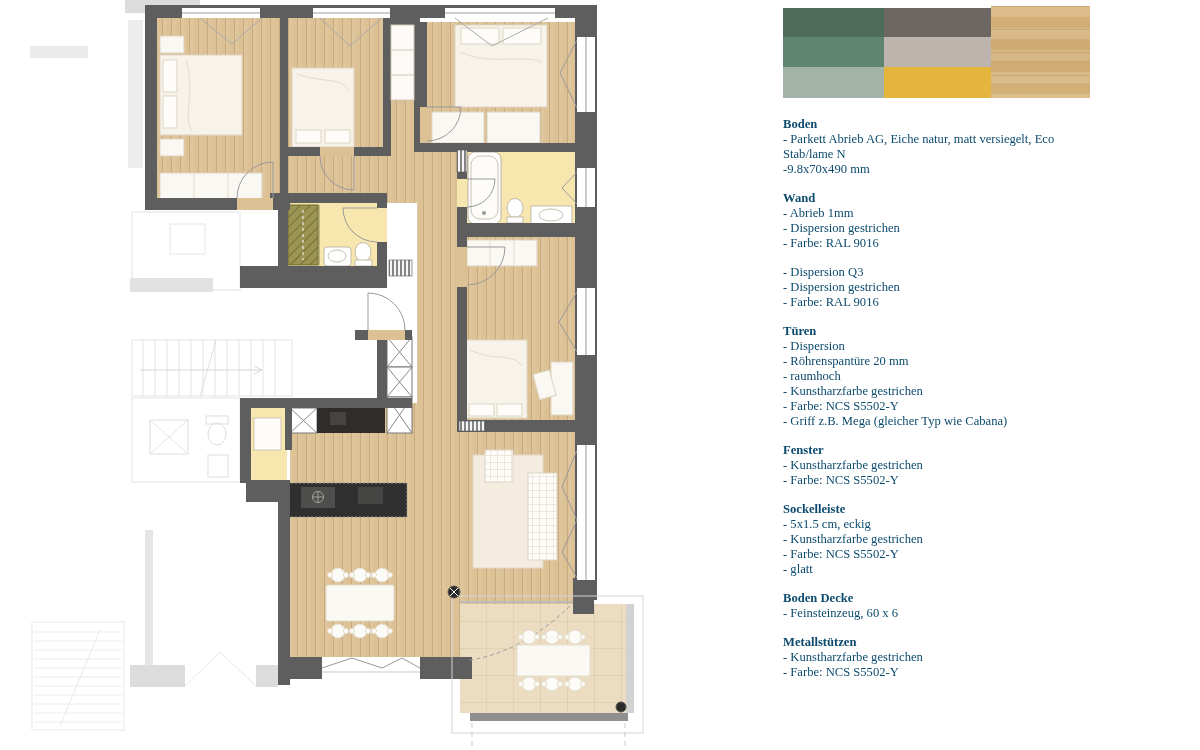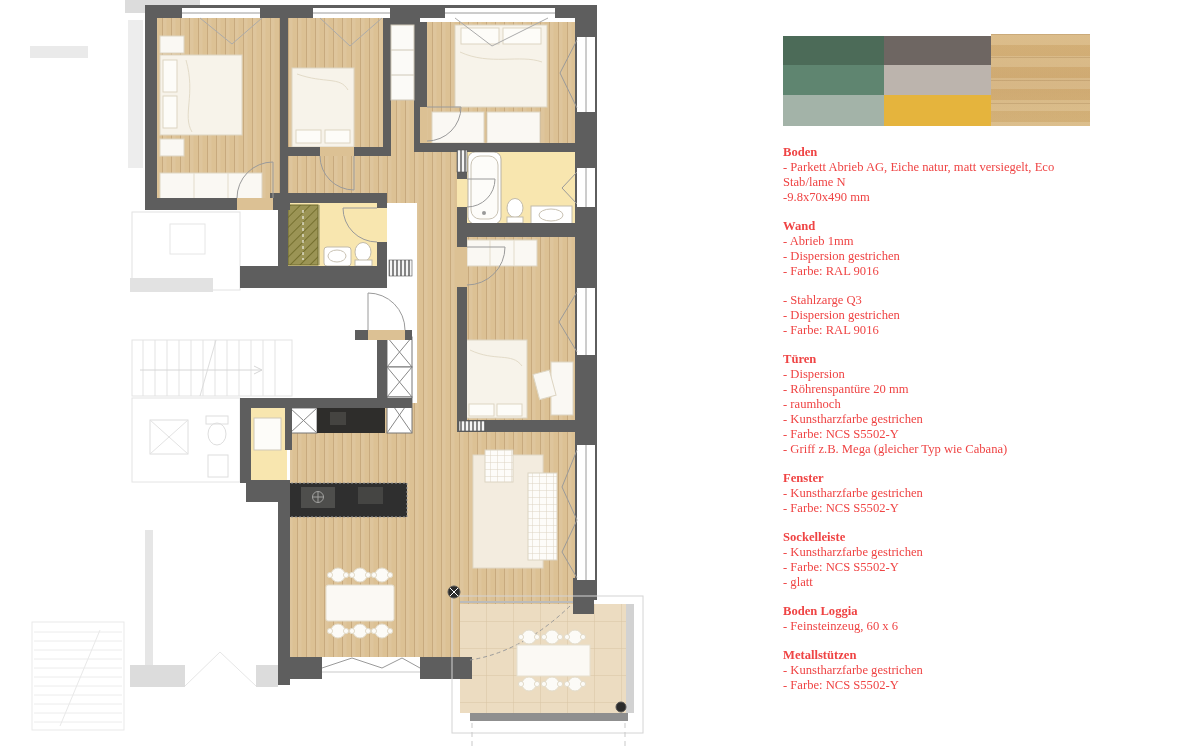--- a/index.html
+++ b/index.html
@@ -1,20 +1,20 @@
 <!DOCTYPE html>
 <html><head>
 <meta charset="utf-8">
 <style>
   html,body{margin:0;padding:0;background:#ffffff;}
   #stage{position:relative;width:1200px;height:750px;background:#ffffff;overflow:hidden;
          font-family:"Liberation Serif", serif;}
   #plan-wrap{position:absolute;left:0;top:0;width:660px;height:750px;}
   
-  #panel{position:absolute;left:783px;top:36px;width:308px;color:#ef4444;}
+  #panel{position:absolute;left:783px;top:8px;width:308px;color:#0c4a6e;}
   #swatches{position:relative;height:90px;margin-bottom:19px;}
   .sw{position:absolute;}
   .sw-wood{position:absolute;left:208px;top:-2px;width:99px;height:92px;
      background:
        repeating-linear-gradient(180deg, rgba(122,84,40,.18) 0px, rgba(122,84,40,.18) 1px, transparent 1px, transparent 23px),
        repeating-linear-gradient(180deg, rgba(255,255,255,.10) 0 11px, rgba(170,120,60,.10) 11px 22px),
        linear-gradient(180deg,#d8b67e,#d3af78 55%,#d8b880);}
   #specs{font-size:12.6px;line-height:15px;}
   .sec{margin-bottom:14px;}
   .sec-title{font-weight:bold;}
@@ -346,46 +346,47 @@
         <div class="sec-item">- Parkett Abrieb AG, Eiche natur, matt versiegelt, Eco Stab/lame N</div>
         <div class="sec-item">-9.8x70x490 mm</div>
       </div>
       <div class="sec">
         <div class="sec-title">Wand</div>
         <div class="sec-item">- Abrieb 1mm</div>
         <div class="sec-item">- Dispersion gestrichen</div>
         <div class="sec-item">- Farbe: RAL 9016</div>
       </div>
       <div class="sec">
-        <div class="sec-item">- Stahlzarge Q3</div>
+        <div class="sec-item">- Dispersion Q3</div>
         <div class="sec-item">- Dispersion gestrichen</div>
         <div class="sec-item">- Farbe: RAL 9016</div>
       </div>
       <div class="sec">
         <div class="sec-title">Türen</div>
         <div class="sec-item">- Dispersion</div>
         <div class="sec-item">- Röhrenspantüre 20 mm</div>
         <div class="sec-item">- raumhoch</div>
         <div class="sec-item">- Kunstharzfarbe gestrichen</div>
         <div class="sec-item">- Farbe: NCS S5502-Y</div>
         <div class="sec-item">- Griff z.B. Mega (gleicher Typ wie Cabana)</div>
       </div>
       <div class="sec">
         <div class="sec-title">Fenster</div>
         <div class="sec-item">- Kunstharzfarbe gestrichen</div>
         <div class="sec-item">- Farbe: NCS S5502-Y</div>
       </div>
       <div class="sec">
         <div class="sec-title">Sockelleiste</div>
+        <div class="sec-item">- 5x1.5 cm, eckig</div>
         <div class="sec-item">- Kunstharzfarbe gestrichen</div>
         <div class="sec-item">- Farbe: NCS S5502-Y</div>
         <div class="sec-item">- glatt</div>
       </div>
       <div class="sec">
-        <div class="sec-title">Boden Loggia</div>
+        <div class="sec-title">Boden Decke</div>
         <div class="sec-item">- Feinsteinzeug, 60 x 6</div>
       </div>
       <div class="sec">
         <div class="sec-title">Metallstützen</div>
         <div class="sec-item">- Kunstharzfarbe gestrichen</div>
         <div class="sec-item">- Farbe: NCS S5502-Y</div>
       </div>
     </div>
   </div>
 </div>

